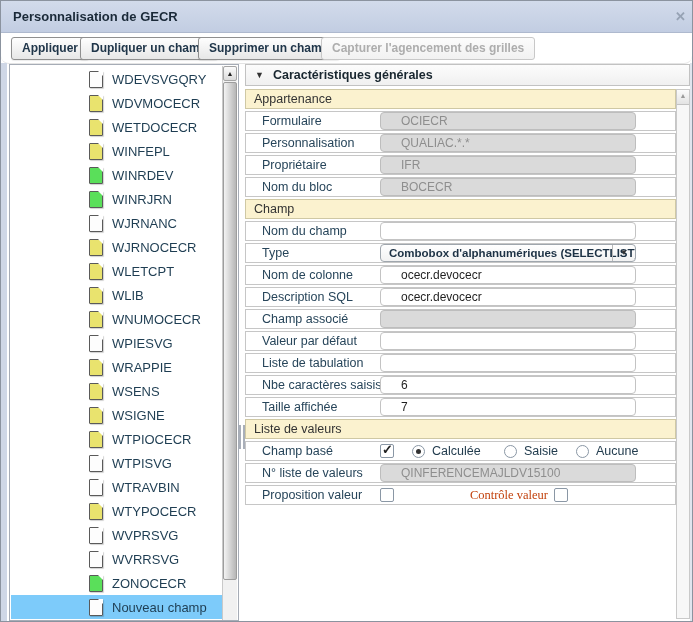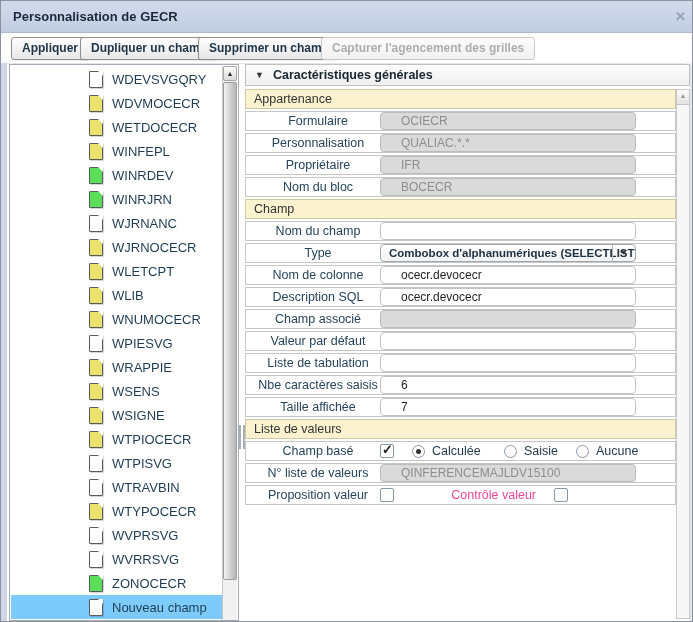--- a/index.html
+++ b/index.html
@@ -55,34 +55,34 @@
                 background:linear-gradient(#FCFCFC,#F0F0F0);border:1px solid #C2C2C2;
                 display:flex;align-items:center;gap:9px;padding-left:9px;}
   .ph-arrow{font-size:9px;color:#333;}
   .ph-title{font-size:12.5px;font-weight:bold;color:#18262F;}
   .panel-body{position:absolute;left:0;top:25px;width:431px;bottom:0;background:#fff;}
 
   .frow{position:relative;height:20px;margin-bottom:2px;background:#fff;
         border:1px solid #C6C6C6;box-sizing:border-box;}
   .frow.sect{background:#FBF2CF;border-color:#CFC8A4;}
   .sectlabel{position:absolute;left:8px;top:2px;font-size:12.5px;color:#333;}
-  .flabel{position:absolute;left:8px;top:2px;width:128px;text-align:center;font-size:12.5px;color:#27455A;white-space:nowrap;}
+  .flabel{position:absolute;left:16px;top:2px;width:128px;text-align:left;font-size:12.5px;color:#27455A;white-space:nowrap;}
   .inp{position:absolute;left:134px;top:0;width:256px;height:18px;border:1px solid #C3C3C3;border-radius:4px;
        background:#fff;font:12px "Liberation Sans",sans-serif;color:#1F1F1F;padding:0 20px;box-sizing:border-box;}
   .inp[disabled]{background:#DADADA;color:#8E8E8E;border-color:#BDBDBD;}
   .combo{position:absolute;left:134px;top:0;width:256px;height:18px;border:1px solid #9FA6AD;border-radius:4px;
          background:linear-gradient(#fff,#F2F2F2);box-sizing:border-box;overflow:hidden;}
   .combo-text{position:absolute;left:8px;top:2px;font-size:11.5px;font-weight:bold;color:#1C3144;white-space:nowrap;}
   .combo-arrow{position:absolute;right:0;top:0;width:22px;height:16px;border-left:1px solid #B9B9B9;
                text-align:center;font-size:8px;line-height:16px;color:#333;}
   .checkbox{position:absolute;left:134px;top:2px;width:14px;height:14px;border:1px solid #8A97A5;
             border-radius:2px;background:#fff;box-sizing:border-box;}
   .checkbox.on::after{content:"✓";position:absolute;left:1px;top:-3px;font-size:13px;font-weight:bold;color:#222;}
   .checkbox.cb2{left:308px;}
-  .flabel2{position:absolute;left:168px;top:2px;width:122px;text-align:right;font-size:12.5px;color:#ec4899;}
+  .flabel2{position:absolute;left:180px;top:2px;width:122px;text-align:right;font-size:12.5px;color:#c2410c;font-family:Liberation Serif, serif;}
   .radio{position:absolute;top:3px;width:13px;height:13px;border:1px solid #8A97A5;border-radius:50%;
          background:#fff;box-sizing:border-box;}
   .radio.on::after{content:"";position:absolute;left:3px;top:3px;width:5px;height:5px;border-radius:50%;background:#333;}
   .rlabel{position:absolute;top:2px;font-size:12.5px;color:#223C4E;}
   .r0{left:166px}.rl0{left:186px}.r1{left:258px}.rl1{left:278px}.r2{left:330px}.rl2{left:350px}
 
   .panel-scroll{position:absolute;right:0;top:25px;width:14px;bottom:2px;background:#F7F7F7;
                 border:1px solid #C9C9C9;box-sizing:border-box;}
   .pscroll-up{height:14px;background:linear-gradient(#FBFBFB,#E3E3E3);border-bottom:1px solid #C2C2C2;
               text-align:center;font-size:7px;line-height:12px;color:#9A9A9A;}

